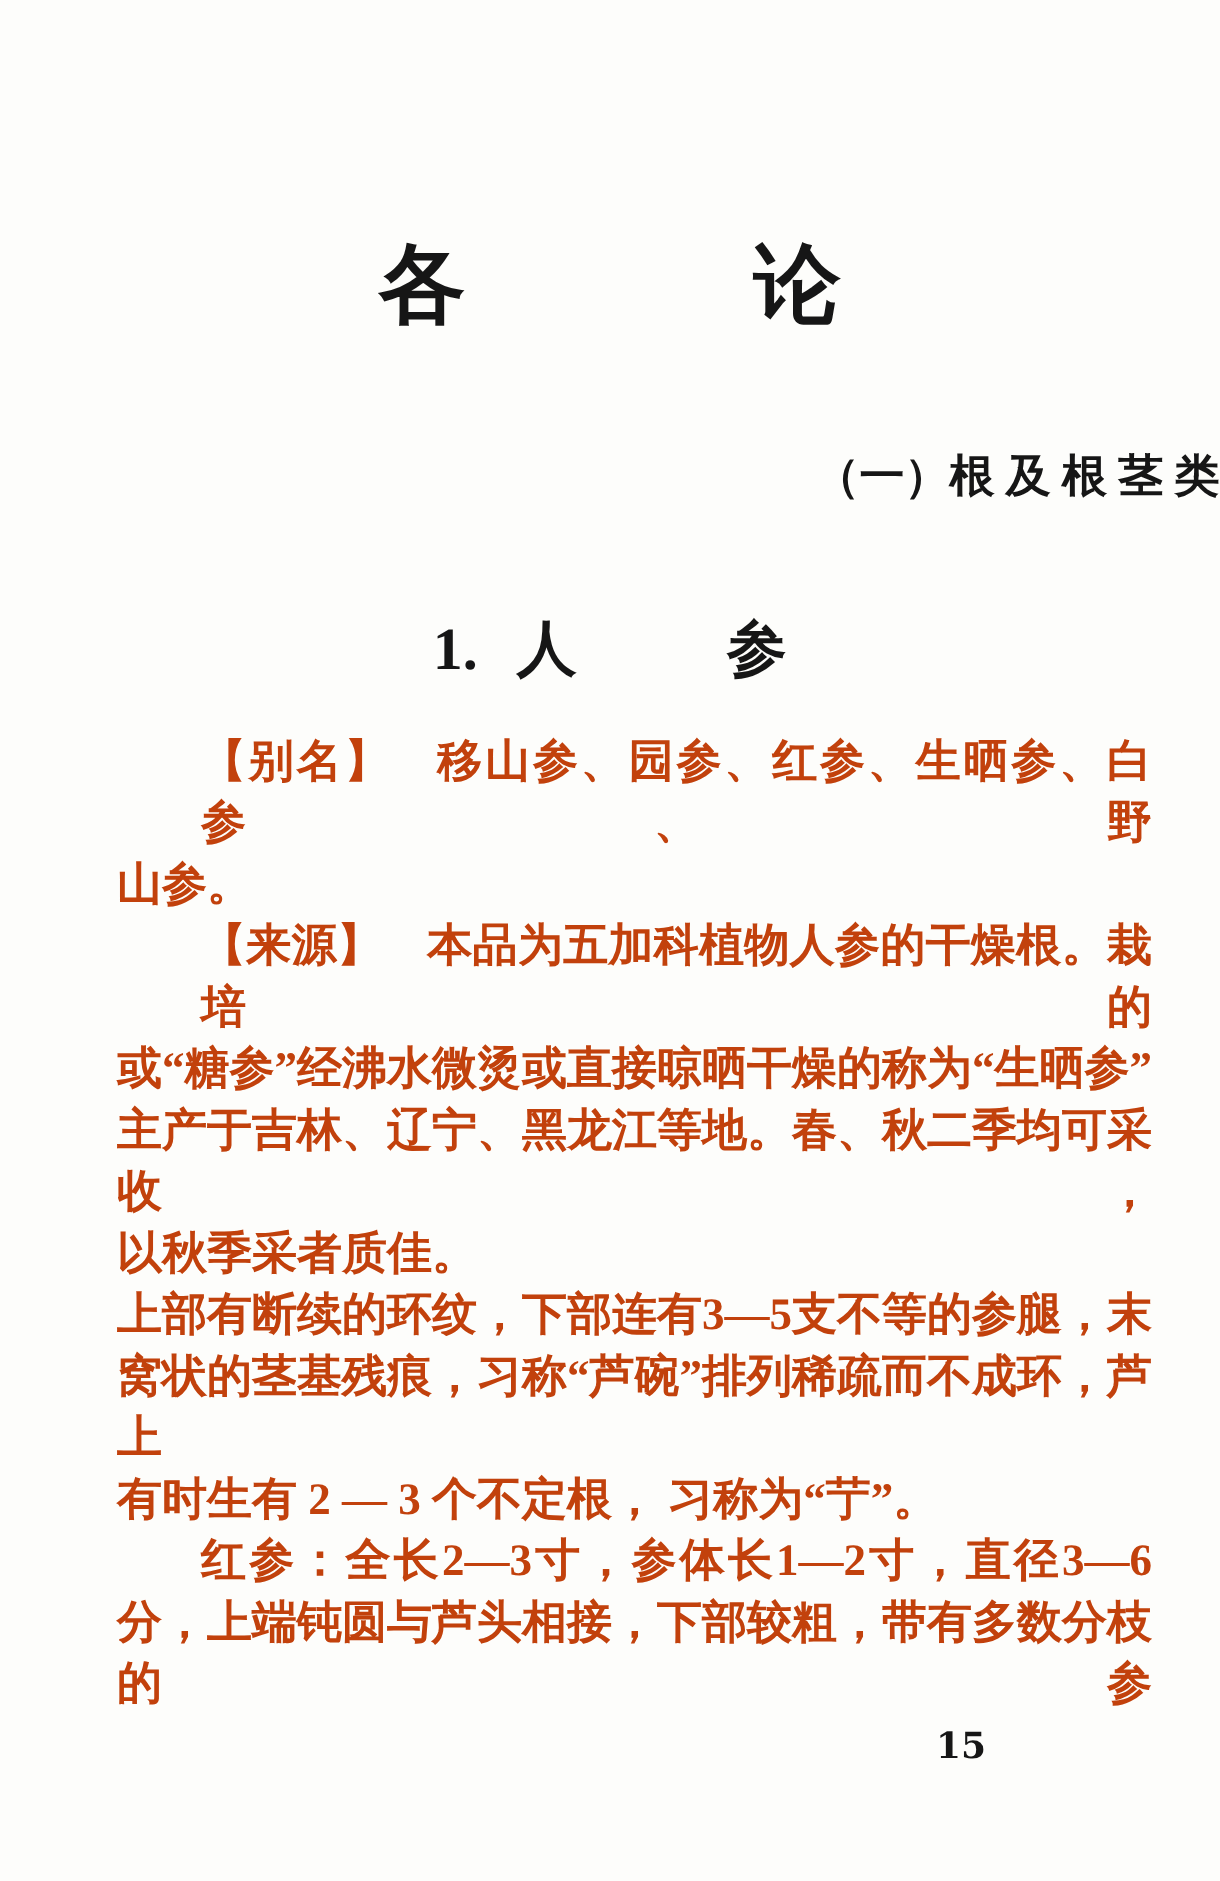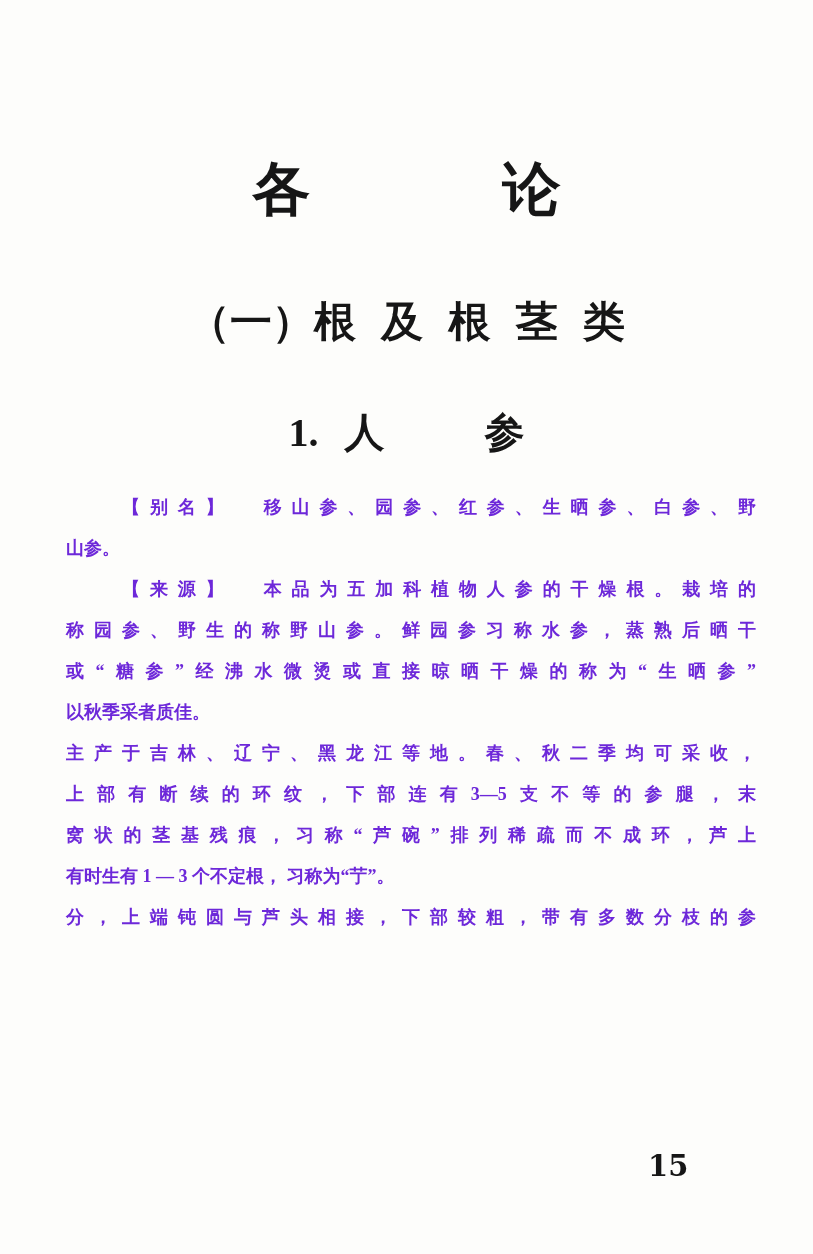--- a/index.html
+++ b/index.html
@@ -13,44 +13,44 @@
   .scan-page { position:absolute; inset:0; background:#fdfdfb; }
 
   .main-title {
     position:absolute; top:158px; left:0; width:100%;
     display:flex; justify-content:center; gap:192px;
     font-size:58px; font-weight:700; line-height:1.1;
     letter-spacing:0;
   }
   .section-title {
     position:absolute; top:301px; left:0; width:100%;
-    text-align:center;
-    font-size:42px; font-weight:700; line-height:1.15;font-family:Liberation Mono, monospace;
+    text-align:right;
+    font-size:30px; font-weight:700; line-height:1.15;
   }
   .entry-title {
     position:absolute; top:410px; left:0; width:100%;
     display:flex; justify-content:center; align-items:baseline;
     font-size:40px; font-weight:700; line-height:1.15;
   }
   .entry-title .entry-no { margin-right:26px; }
   .entry-title .entry-c1 { margin-right:100px; }
 
   .body-text {
-    position:absolute; left:66px; top:487px; width:690px;
-    font-size:18px; line-height:41px; font-weight:600;
-    color:#6d28d9;
+    position:absolute; left:78px; top:487px; width:690px;
+    font-size:30px; line-height:41px; font-weight:600;
+    color:#c2410c;
   }
   .line { white-space:pre-wrap; min-height:41px; }
   .line.fill { text-align:justify; text-align-last:justify; }
   .line.indent { padding-left:56px; }
   .line .label { font-weight:800; margin-right:30px; }
 
   .page-number {
-    position:absolute; left:648px; top:1149px;
-    font-size:29px; font-weight:700;
+    position:absolute; left:624px; top:1149px;
+    font-size:24px; font-weight:700;
     font-family:"DejaVu Serif","Liberation Serif",serif;
   }
 </style>
 </head>
 <body>
 
 <div class="scan-page">
 
   <div class="main-title">
     <span>各</span>
@@ -62,25 +62,25 @@
   <div class="entry-title">
     <span class="entry-no">1.</span>
     <span class="entry-c1">人</span>
     <span class="entry-c2">参</span>
   </div>
 
   <div class="body-text" id="body-lines">
       <div class="line indent fill"><span class="label">【别名】</span><span class="txt">移山参、园参、红参、生晒参、白参、野</span></div>
       <div class="line"><span class="txt">山参。</span></div>
       <div class="line indent fill"><span class="label">【来源】</span><span class="txt">本品为五加科植物人参的干燥根。栽培的</span></div>
-      <div class="line fill"><span class="txt">称园参、野生的称野山参。鲜园参习称水参，蒸熟后晒干</span></div>
       <div class="line fill"><span class="txt">或“糖参”经沸水微烫或直接晾晒干燥的称为“生晒参”</span></div>
+      <div class="line fill"><span class="txt">主产于吉林、辽宁、黑龙江等地。春、秋二季均可采收，</span></div>
       <div class="line"><span class="txt">以秋季采者质佳。</span></div>
-      <div class="line fill"><span class="txt">主产于吉林、辽宁、黑龙江等地。春、秋二季均可采收，</span></div>
       <div class="line fill"><span class="txt">上部有断续的环纹，下部连有3—5支不等的参腿，末</span></div>
       <div class="line fill"><span class="txt">窝状的茎基残痕，习称“芦碗”排列稀疏而不成环，芦上</span></div>
-      <div class="line"><span class="txt">有时生有 1 — 3 个不定根， 习称为“艼”。</span></div>
+      <div class="line"><span class="txt">有时生有 2 — 3 个不定根， 习称为“艼”。</span></div>
+      <div class="line indent fill"><span class="txt">红参：全长2—3寸，参体长1—2寸，直径3—6</span></div>
       <div class="line fill"><span class="txt">分，上端钝圆与芦头相接，下部较粗，带有多数分枝的参</span></div>
     </div>
 
   <div class="page-number">15</div>
 
 </div>
 
 </body></html>

